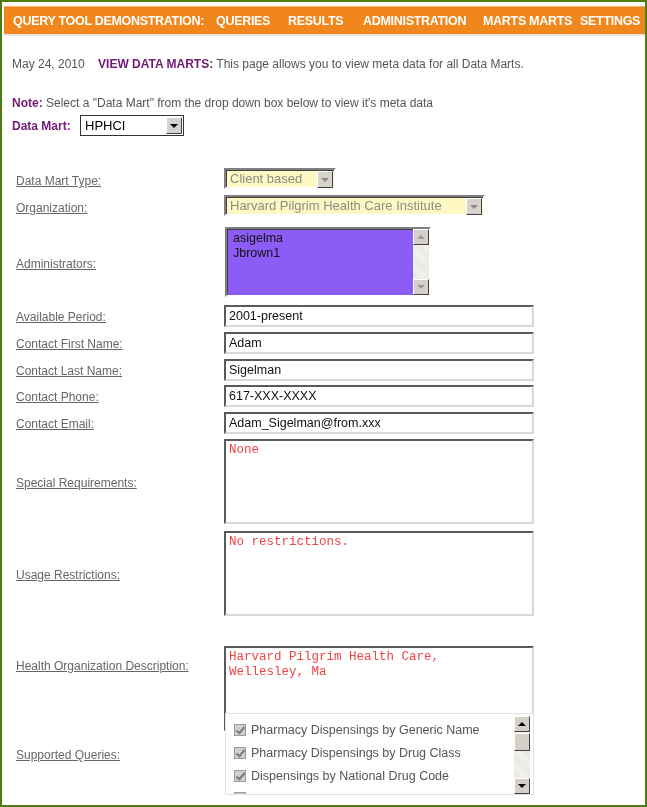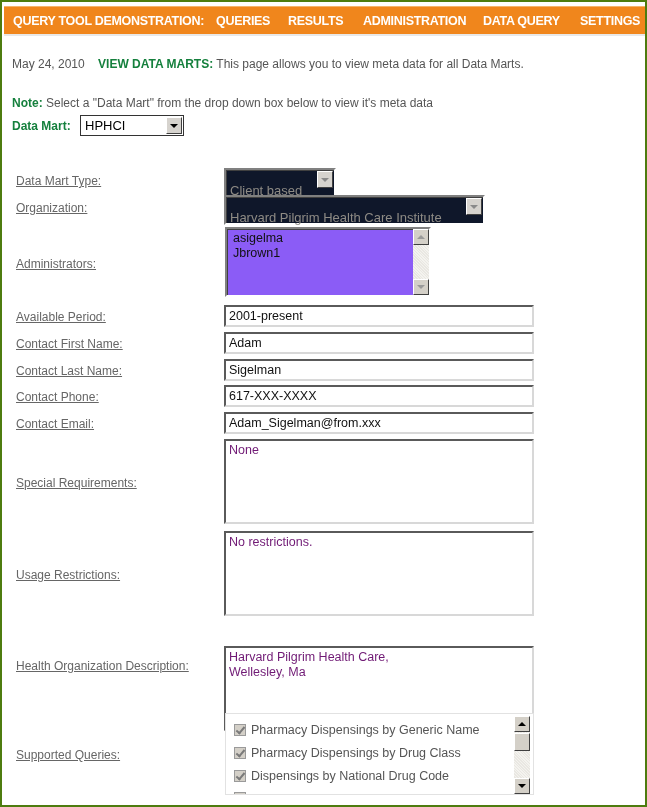--- a/index.html
+++ b/index.html
@@ -13,39 +13,39 @@
     position: absolute; left: 2px; top: 4px; width: 641px; height: 28px;
     background: #f0861c; border-top: 1px solid #f6b36b;
     display: flex; align-items: center;
   }
   .topbar .nav {
     color: #fff; font-weight: bold; font-size: 12.5px; letter-spacing: -0.3px;
     position: absolute; top: 7px; white-space: nowrap; cursor: pointer;
   }
   .topbar-under { position:absolute; left:2px; top:32px; width:641px; height:2px; background:#e8e8e8; }
   .text { position: absolute; font-size: 12px; color: #555; white-space: nowrap; }
-  .text b { color: #15803d; }
+  .text b { color: #701a75; }
   .label { position: absolute; left: 14px; font-size: 12px; color: #666; white-space: nowrap; text-decoration: underline; }
   .select-dm {
     position: absolute; left: 78px; top: 113px; width: 104px; height: 21px;
     border: 1px solid #333; background: #fff; font-size: 13px; color: #000;
     padding: 2px 4px;
   }
   .dd-btn {
     position: absolute; right: 1px; top: 1px; width: 16px; height: 17px;
     background: #d6d3ce; border: 1px solid; border-color: #fff #404040 #404040 #fff;
     display: flex; align-items: center; justify-content: center;
   }
   .dd-btn .tri { width:0; height:0; border-left:4px solid transparent; border-right:4px solid transparent; border-top:4px solid #000; }
   .dd-btn.dis .tri { border-top-color: #8a8a8a; }
   .disabled-select {
-    position: absolute; height: 21px; background: #0f172a;
+    position: absolute; height: 21px; background: #fef9c3;
     border: 2px solid; border-color: #808080 #fff #fff #808080;
     box-shadow: inset 1px 1px 0 #404040;
-    font-size: 13px; color: #8e8b85; padding: 13px 4px; white-space: nowrap;
+    font-size: 13px; color: #8e8b85; padding: 1px 4px; white-space: nowrap;
   }
   .listbox {
     position: absolute; left: 223px; top: 225px; width: 206px; height: 70px;
     background: #8b5cf6; border: 2px solid; border-color: #808080 #fff #fff #808080;
     box-shadow: inset 1px 1px 0 #404040;
     font-size: 12.5px; color: #111; padding: 2px 6px; line-height: 15px;
   }
   .vscroll {
     position: absolute; right: 0; top: 0; width: 16px; height: 100%;
     background: repeating-linear-gradient(45deg, #e9e7e2 0 1px, #f4f3ef 1px 2px);
@@ -60,21 +60,21 @@
   .dis .tri-up { border-bottom-color:#9a9a9a; }
   .dis .tri-down { border-top-color:#9a9a9a; }
   .input {
     position: absolute; left: 222px; width: 310px; height: 22px; background: #fff;
     border: 2px solid; border-color: #5a5a5a #d8d8d8 #d8d8d8 #5a5a5a;
     font-size: 12.5px; color: #111; padding: 2px 3px; white-space: nowrap;
   }
   .textarea {
     position: absolute; left: 222px; width: 310px; height: 85px; background: #fff;
     border: 2px solid; border-color: #5a5a5a #d8d8d8 #d8d8d8 #5a5a5a;
-    font-family: Liberation Sans, sans-serif; font-size: 12.5px; color: #701a75;
+    font-family: Liberation Mono, monospace; font-size: 12.5px; color: #ef4444;
     padding: 2px 3px; white-space: pre; line-height: 15px;
   }
   .queries {
     position: absolute; left: 223px; top: 711px; width: 309px; height: 82px;
     background: #fff; border: 1px solid #e2e2e2; overflow: hidden;
   }
   .qitem { position: absolute; left: 8px; font-size: 12.5px; color: #555; white-space: nowrap; display:flex; align-items:center; }
   .cb {
     width: 12px; height: 12px; background: #d4d0c8; border: 1px solid #9a9a9a;
     margin-right: 5px; position: relative;
@@ -90,21 +90,21 @@
 </style>
 </head>
 <body>
 
 <div class="frame">
   <div class="topbar">
     <span class="nav" style="left:9px">QUERY TOOL DEMONSTRATION:</span>
     <span class="nav" style="left:212px">QUERIES</span>
     <span class="nav" style="left:284px">RESULTS</span>
     <span class="nav" style="left:359px">ADMINISTRATION</span>
-    <span class="nav" style="left:479px">DATA QUERY</span>
+    <span class="nav" style="left:479px">MARTS MARTS</span>
     <span class="nav" style="left:576px">SETTINGS</span>
   </div>
   <div class="topbar-under"></div>
 
   <div class="text" style="left:10px; top:55px;">
     <span>May 24, 2010</span>&nbsp;&nbsp;&nbsp;
     <b>VIEW DATA MARTS:</b>
     <span>This page allows you to view meta data for all Data Marts.</span>
   </div>
 

